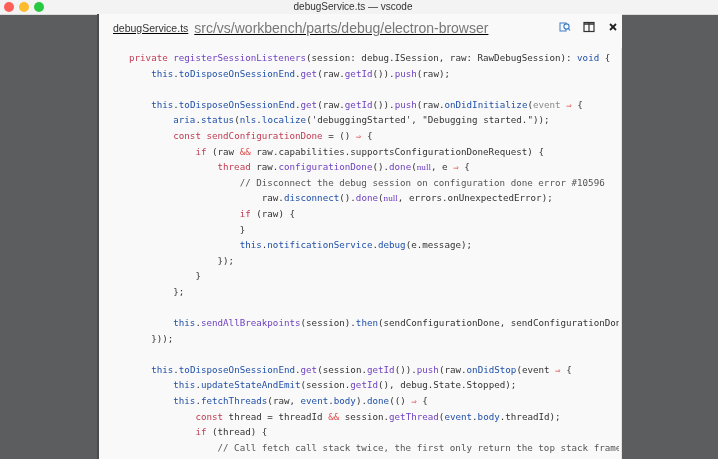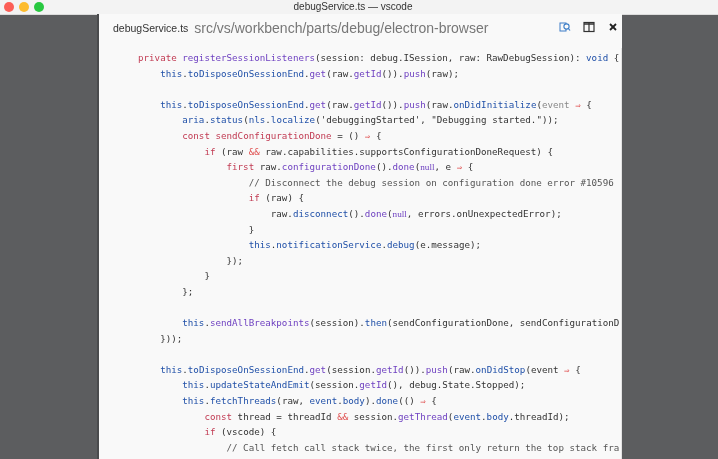--- a/index.html
+++ b/index.html
@@ -19,32 +19,32 @@
   .window-title {
     position:absolute; left:0; right:12px; top:0; height:14px; line-height:14px;
     text-align:center; font-size:10px; color:#333;
   }
   .panel {
     position:absolute; left:97px; top:14px; width:523px; height:445px;
     background:#f9f9f9; border-left:2px solid #4a4b4d;
   }
   .panel-header {
     position:absolute; left:0; top:0; width:529px; height:28px;
-    display:flex; align-items:center;
+    display:flex; align-items:center;text-decoration:underline;
   }
   .file-name { margin-left:14px; font-size:10.5px; color:#333; }
   .file-path { margin-left:6px; font-size:14px; color:#777;text-align:center; }
   .header-actions { position:absolute; right:8px; top:6px; display:flex; gap:10px; }
   .hbtn { width:14px; height:14px; display:flex; align-items:center; justify-content:center; cursor:pointer; }
   .scroll-edge { position:absolute; right:0; top:34px; width:1px; height:411px; background:#e3e3e3; }
   .code {
     position:absolute; left:0; top:36px; width:520px; height:409px; overflow:hidden;
     font-family:"DejaVu Sans Mono", monospace; font-size:9.2px; color:#333;
   }
-  .line { height:15.6px; line-height:15.6px; white-space:pre; padding-left:39px; }
+  .line { height:15.6px; line-height:15.6px; white-space:pre; padding-left:30px; }
   .kw { color:#c13b53; }
   .fn { color:#6f42c1; }
   .th { color:#2050a8; }
   .cm { color:#555; }
   .pm { color:#888; }
   .ar { color:#e05050; }
   .nl { color:#6f42c1;font-family:Liberation Serif, serif; }
 </style>
 </head>
 <body>
@@ -85,33 +85,33 @@
   </div>
   <div class="scroll-edge"></div>
   <div class="code" id="code">
       <div class="line"><span class="kw">private </span><span class="fn">registerSessionListeners</span><span>(session: debug.ISession, raw: RawDebugSession): </span><span class="th">void</span><span> {</span></div>
       <div class="line"><span>    </span><span class="th">this</span><span>.</span><span class="th">toDisposeOnSessionEnd</span><span>.</span><span class="fn">get</span><span>(raw.</span><span class="fn">getId</span><span>()).</span><span class="fn">push</span><span>(raw);</span></div>
       <div class="line"><span></span></div>
       <div class="line"><span>    </span><span class="th">this</span><span>.</span><span class="th">toDisposeOnSessionEnd</span><span>.</span><span class="fn">get</span><span>(raw.</span><span class="fn">getId</span><span>()).</span><span class="fn">push</span><span>(raw.</span><span class="th">onDidInitialize</span><span>(</span><span class="pm">event</span><span class="ar"> ⇒ </span><span>{</span></div>
       <div class="line"><span>        </span><span class="th">aria</span><span>.</span><span class="th">status</span><span>(</span><span class="th">nls</span><span>.</span><span class="th">localize</span><span>('debuggingStarted', "Debugging started."));</span></div>
       <div class="line"><span>        </span><span class="kw">const </span><span class="kw">sendConfigurationDone</span><span> = () </span><span class="ar">⇒</span><span> {</span></div>
       <div class="line"><span>            </span><span class="kw">if</span><span> (raw </span><span class="ar">&amp;&amp;</span><span> raw.capabilities.supportsConfigurationDoneRequest) {</span></div>
-      <div class="line"><span>                </span><span class="kw">first </span><span>raw.</span><span class="fn">configurationDone</span><span>().</span><span class="fn">done</span><span>(</span><span class="nl">null</span><span>, e </span><span class="ar">⇒</span><span> {</span></div>
+      <div class="line"><span>                </span><span class="kw">thread </span><span>raw.</span><span class="fn">configurationDone</span><span>().</span><span class="fn">done</span><span>(</span><span class="nl">null</span><span>, e </span><span class="ar">⇒</span><span> {</span></div>
       <div class="line"><span class="cm">                    // Disconnect the debug session on configuration done error #10596</span></div>
+      <div class="line"><span>                        </span><span>raw.</span><span class="th">disconnect</span><span>().</span><span class="fn">done</span><span>(</span><span class="nl">null</span><span>, errors.onUnexpectedError);</span></div>
       <div class="line"><span>                    </span><span class="kw">if</span><span> (raw) {</span></div>
-      <div class="line"><span>                        </span><span>raw.</span><span class="th">disconnect</span><span>().</span><span class="fn">done</span><span>(</span><span class="nl">null</span><span>, errors.onUnexpectedError);</span></div>
       <div class="line"><span>                    }</span></div>
       <div class="line"><span>                    </span><span class="th">this</span><span>.</span><span class="th">notificationService</span><span>.</span><span class="th">debug</span><span>(e.message);</span></div>
       <div class="line"><span>                });</span></div>
       <div class="line"><span>            }</span></div>
       <div class="line"><span>        };</span></div>
       <div class="line"><span></span></div>
       <div class="line"><span>        </span><span class="th">this</span><span>.</span><span class="fn">sendAllBreakpoints</span><span>(session).</span><span class="th">then</span><span>(sendConfigurationDone, sendConfigurationDone)</span></div>
       <div class="line"><span>    }));</span></div>
       <div class="line"><span></span></div>
       <div class="line"><span>    </span><span class="th">this</span><span>.</span><span class="th">toDisposeOnSessionEnd</span><span>.</span><span class="fn">get</span><span>(session.</span><span class="fn">getId</span><span>()).</span><span class="fn">push</span><span>(raw.</span><span class="th">onDidStop</span><span>(event </span><span class="ar">⇒</span><span> {</span></div>
       <div class="line"><span>        </span><span class="th">this</span><span>.</span><span class="th">updateStateAndEmit</span><span>(session.</span><span class="fn">getId</span><span>(), debug.State.Stopped);</span></div>
       <div class="line"><span>        </span><span class="th">this</span><span>.</span><span class="th">fetchThreads</span><span>(raw, </span><span class="th">event</span><span>.</span><span class="th">body</span><span>).</span><span class="th">done</span><span>(() </span><span class="ar">⇒</span><span> {</span></div>
       <div class="line"><span>            </span><span class="kw">const </span><span>thread = threadId </span><span class="ar">&amp;&amp;</span><span> session.</span><span class="fn">getThread</span><span>(</span><span class="th">event</span><span>.</span><span class="th">body</span><span>.threadId);</span></div>
-      <div class="line"><span>            </span><span class="kw">if</span><span> (vscode) {</span></div>
+      <div class="line"><span>            </span><span class="kw">if</span><span> (thread) {</span></div>
       <div class="line"><span class="cm">                // Call fetch call stack twice, the first only return the top stack frame.</span></div>
     </div>
 </div>
 
 </body></html>

